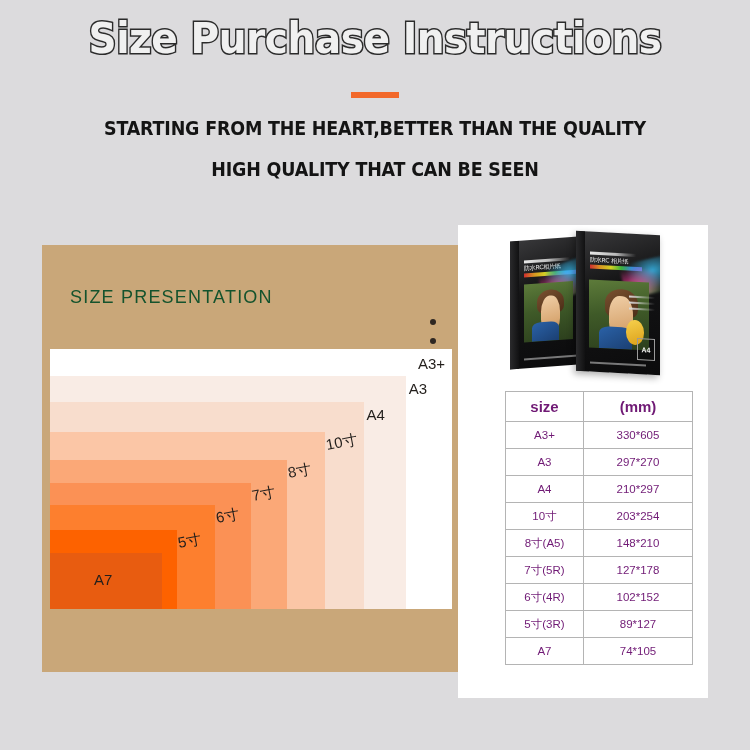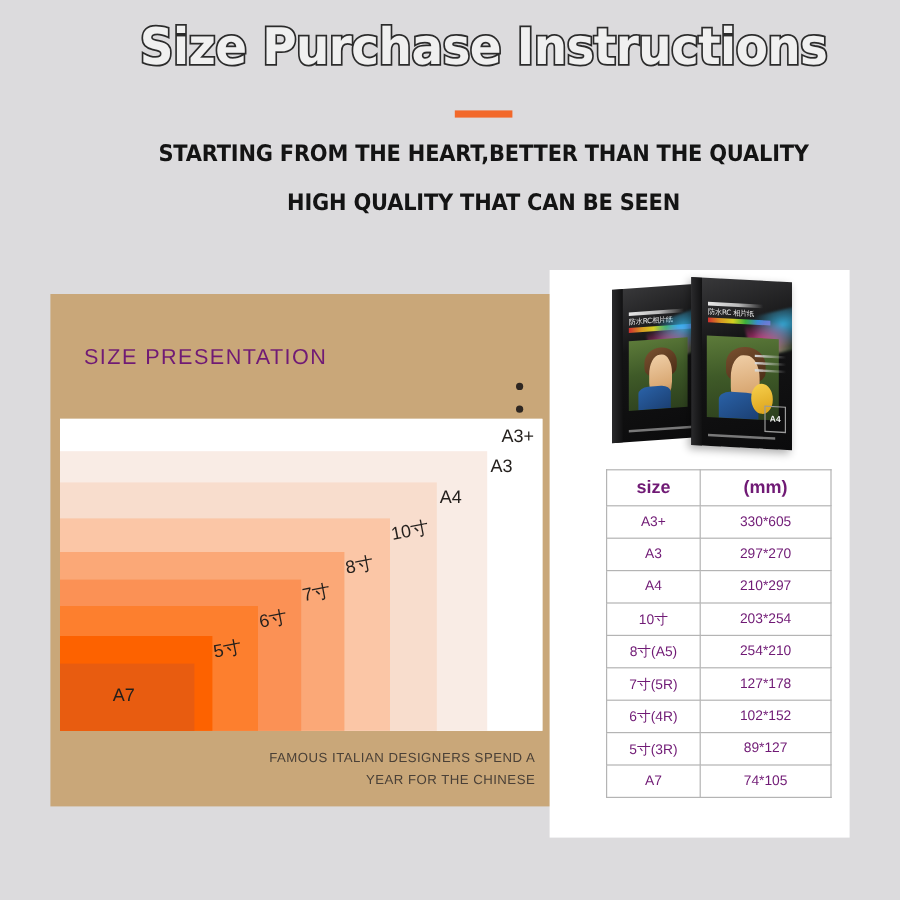--- a/index.html
+++ b/index.html
@@ -15,21 +15,20 @@
     font-family: "Liberation Sans", sans-serif;
     position: relative;
   }
 
   
   #header {
     position: absolute;
     top: 0; left: 0;
     width: 612px;
     height: 200px;
-    margin-left: 28px;
   }
 
   #main-title {
     position: absolute;
     top: 14px;
     left: 0;
     width: 750px;
     text-align: center;
     font-family: "DejaVu Sans", sans-serif;
     font-size: 42px;
@@ -80,21 +79,21 @@
   }
 
   #size-panel-title {
     position: absolute;
     left: 28px;
     top: 42px;
     font-family: "Liberation Sans", sans-serif;
     font-size: 18px;
     font-weight: 400;
     letter-spacing: 1.2px;
-    color: #701a75;
+    color: #14532d;
     white-space: nowrap;
   }
 
   .panel-dot {
     position: absolute;
     width: 6px;
     height: 6px;
     border-radius: 50%;
     background: #2e2722;
     left: 388px;
@@ -366,24 +365,20 @@
       <div class="size-band" style="width: 201px; height: 126.1px; background: rgb(251, 145, 85); z-index: 6;"></div>
       <div class="size-label tilted" style="z-index: 50; left: 204px; top: 137.9px;">7寸</div>
       <div class="size-band" style="width: 164.82px; height: 104px; background: rgb(253, 127, 46); z-index: 7;"></div>
       <div class="size-label tilted" style="z-index: 50; left: 167.82px; top: 160px;">6寸</div>
       <div class="size-band" style="width: 126.63px; height: 79.3px; background: rgb(253, 98, 0); z-index: 8;"></div>
       <div class="size-label tilted" style="z-index: 50; left: 129.63px; top: 184.7px;">5寸</div>
       <div class="size-band" style="width: 111.756px; height: 55.9px; background: rgb(232, 92, 16); z-index: 9;"></div>
       <div class="size-label" style="z-index: 50; left: 43.878px; top: 222.05px;">A7</div>
     </div>
 
-  <div id="panel-caption">
-    <div>FAMOUS ITALIAN DESIGNERS SPEND A</div>
-    <div>YEAR FOR THE CHINESE</div>
-  </div>
 </div>
 
 <div id="product-card">
 
   <div id="product-photo">
     <div class="pbox" id="pbox-back">
       <div class="pbox-spine"></div>
       <div class="pbox-brandline"></div>
       <div class="pbox-cntext">防水RC相片纸</div>
       <div class="pbox-colorbar"></div>
@@ -437,21 +432,21 @@
         <tr>
           <td>A4</td>
           <td>210*297</td>
         </tr>
         <tr>
           <td>10寸</td>
           <td>203*254</td>
         </tr>
         <tr>
           <td>8寸(A5)</td>
-          <td>254*210</td>
+          <td>148*210</td>
         </tr>
         <tr>
           <td>7寸(5R)</td>
           <td>127*178</td>
         </tr>
         <tr>
           <td>6寸(4R)</td>
           <td>102*152</td>
         </tr>
         <tr>

